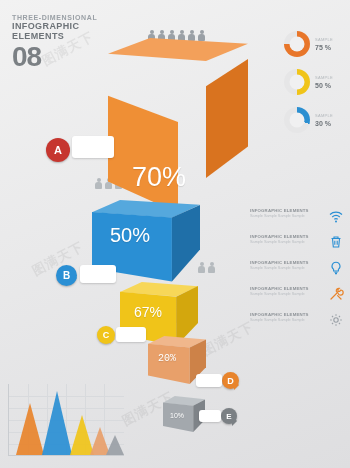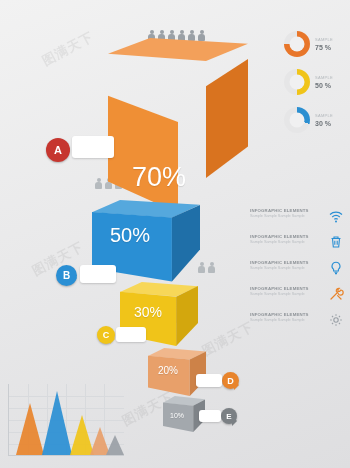--- a/index.html
+++ b/index.html
@@ -70,20 +70,26 @@
 <body>
 
 <div class="root">
 
   <div class="wm" style="left:40px;top:40px;">图满天下</div>
   <div class="wm" style="left:110px;top:150px;">图满天下</div>
   <div class="wm" style="left:30px;top:250px;">图满天下</div>
   <div class="wm" style="left:200px;top:330px;">图满天下</div>
   <div class="wm" style="left:120px;top:400px;">图满天下</div>
 
+  <div class="hdr">
+    <div class="l1">THREE-DIMENSIONAL</div>
+    <div class="l2">INFOGRAPHIC</div>
+    <div class="l2">ELEMENTS</div>
+    <div class="num">08</div>
+  </div>
 
   <div class="people" style="left:148px;top:30px;color:#9aa0a6;">
     <span class="person">
         <i></i>
         <b></b>
       </span>
     <span class="person">
         <i></i>
         <b></b>
       </span>
@@ -197,30 +203,30 @@
       <span>B</span>
     </div>
 
   <div class="cube" style="left:120px;top:282px;width:78px;height:82px;">
     <div class="face" style="left:0;top:0;width:78px;height:26px;background:#f7d758;
                 clip-path:polygon(28% 0%,100% 16%,72% 56%,0% 38%);"></div>
     <div class="face" style="left:0;top:0;width:78px;height:82px;background:#f0c419;
                 clip-path:polygon(0% 12%,72% 18%,72% 78%,0% 64%);"></div>
     <div class="face" style="left:0;top:0;width:78px;height:82px;background:#d3a70d;
                 clip-path:polygon(72% 18%,100% 5%,100% 50%,72% 78%);"></div>
-    <div class="lbl" style="left:14px;top:22px;font-size:14px;">30%</div>
+    <div class="lbl" style="left:14px;top:22px;font-size:14px;">67%</div>
   </div>
   <div class="bub" style="left:116px;top:327px;width:30px;height:15px;">
       <span style="position:absolute;right:-4px;top:5px;width:0;height:0;border:4px solid transparent;border-left-color:#fff;"></span>
     </div>
   <div class="pin" style="left:97px;top:326px;width:18px;height:18px;font-size:9px;background:#f0c419;border-left-color:#f0c419;">
       <span>C</span>
     </div>
 
-  <div class="cube" style="left:148px;top:348px;width:58px;height:60px;">
+  <div class="cube" style="left:148px;top:336px;width:58px;height:60px;font-family:Liberation Mono, monospace;">
     <div class="face" style="left:0;top:0;width:58px;height:20px;background:#f0b78c;
                 clip-path:polygon(28% 0%,100% 18%,72% 58%,0% 40%);"></div>
     <div class="face" style="left:0;top:0;width:58px;height:60px;background:#e8a06a;
                 clip-path:polygon(0% 13%,72% 19%,72% 80%,0% 66%);"></div>
     <div class="face" style="left:0;top:0;width:58px;height:60px;background:#cd8248;
                 clip-path:polygon(72% 19%,100% 6%,100% 52%,72% 80%);"></div>
     <div class="lbl" style="left:10px;top:17px;font-size:10px;">20%</div>
   </div>
   <div class="pin" style="left:222px;top:372px;width:17px;height:17px;font-size:9px;background:#e8842c;border-left-color:#e8842c;">
       <span>D</span>

